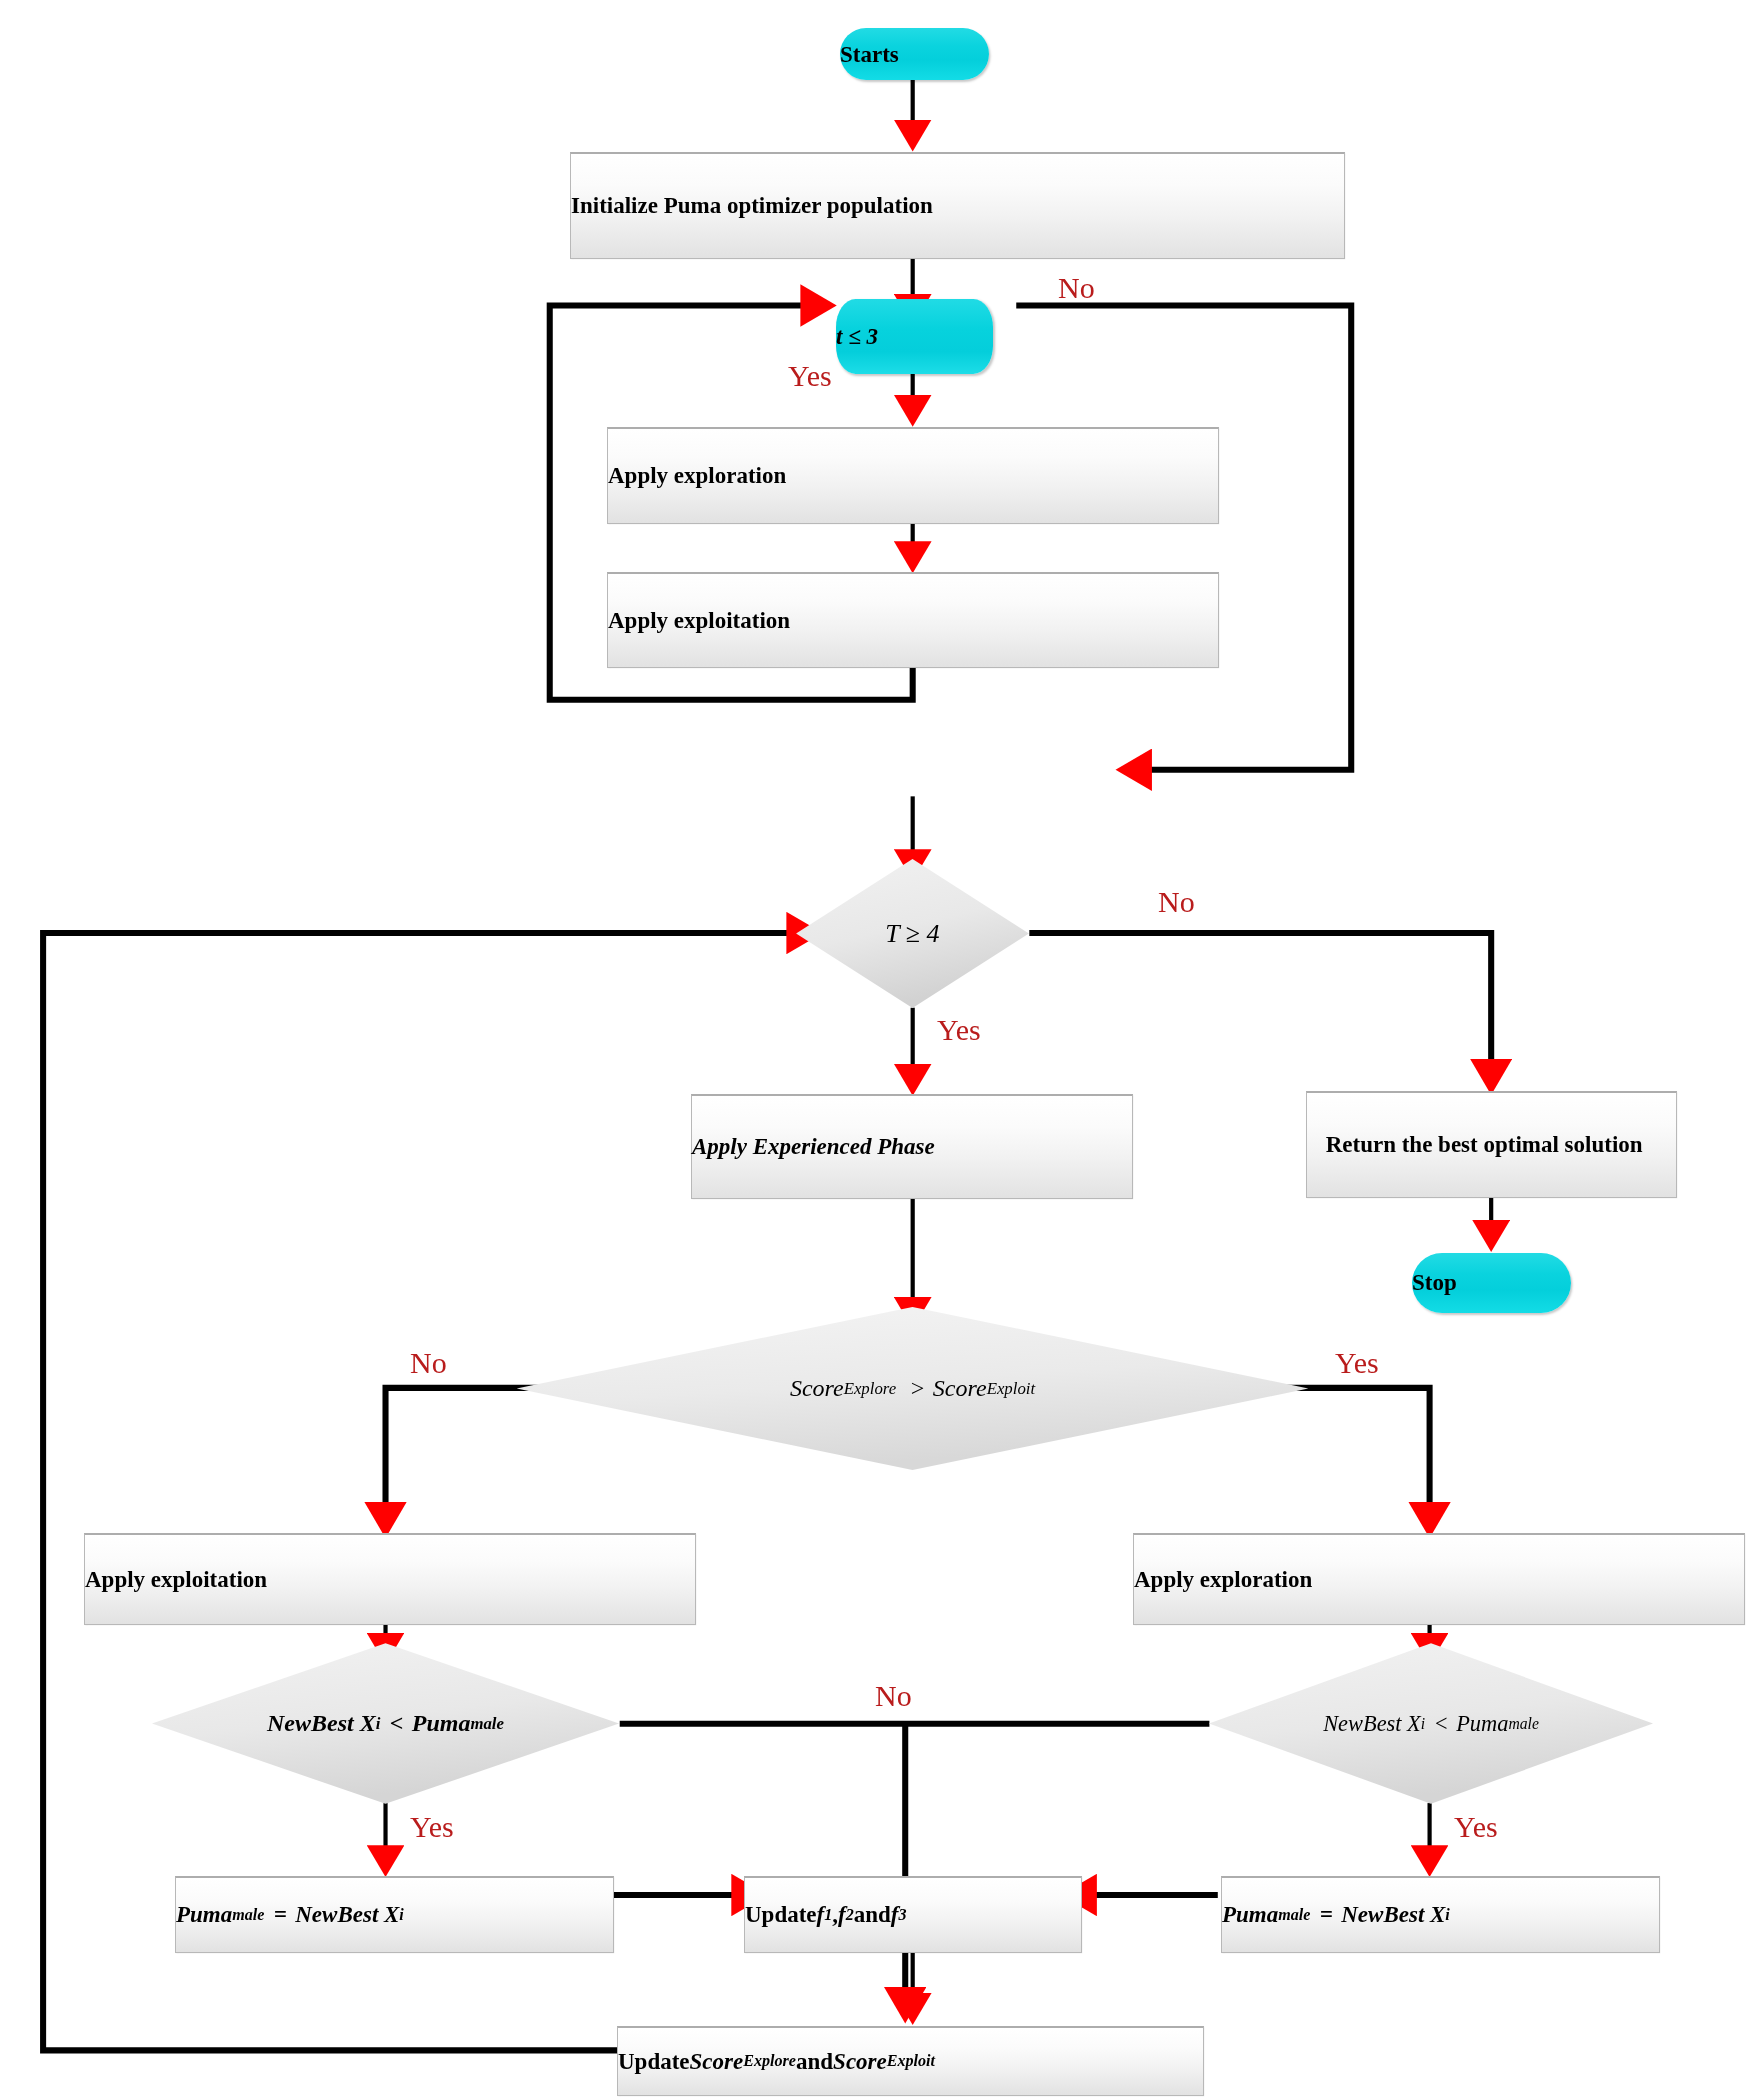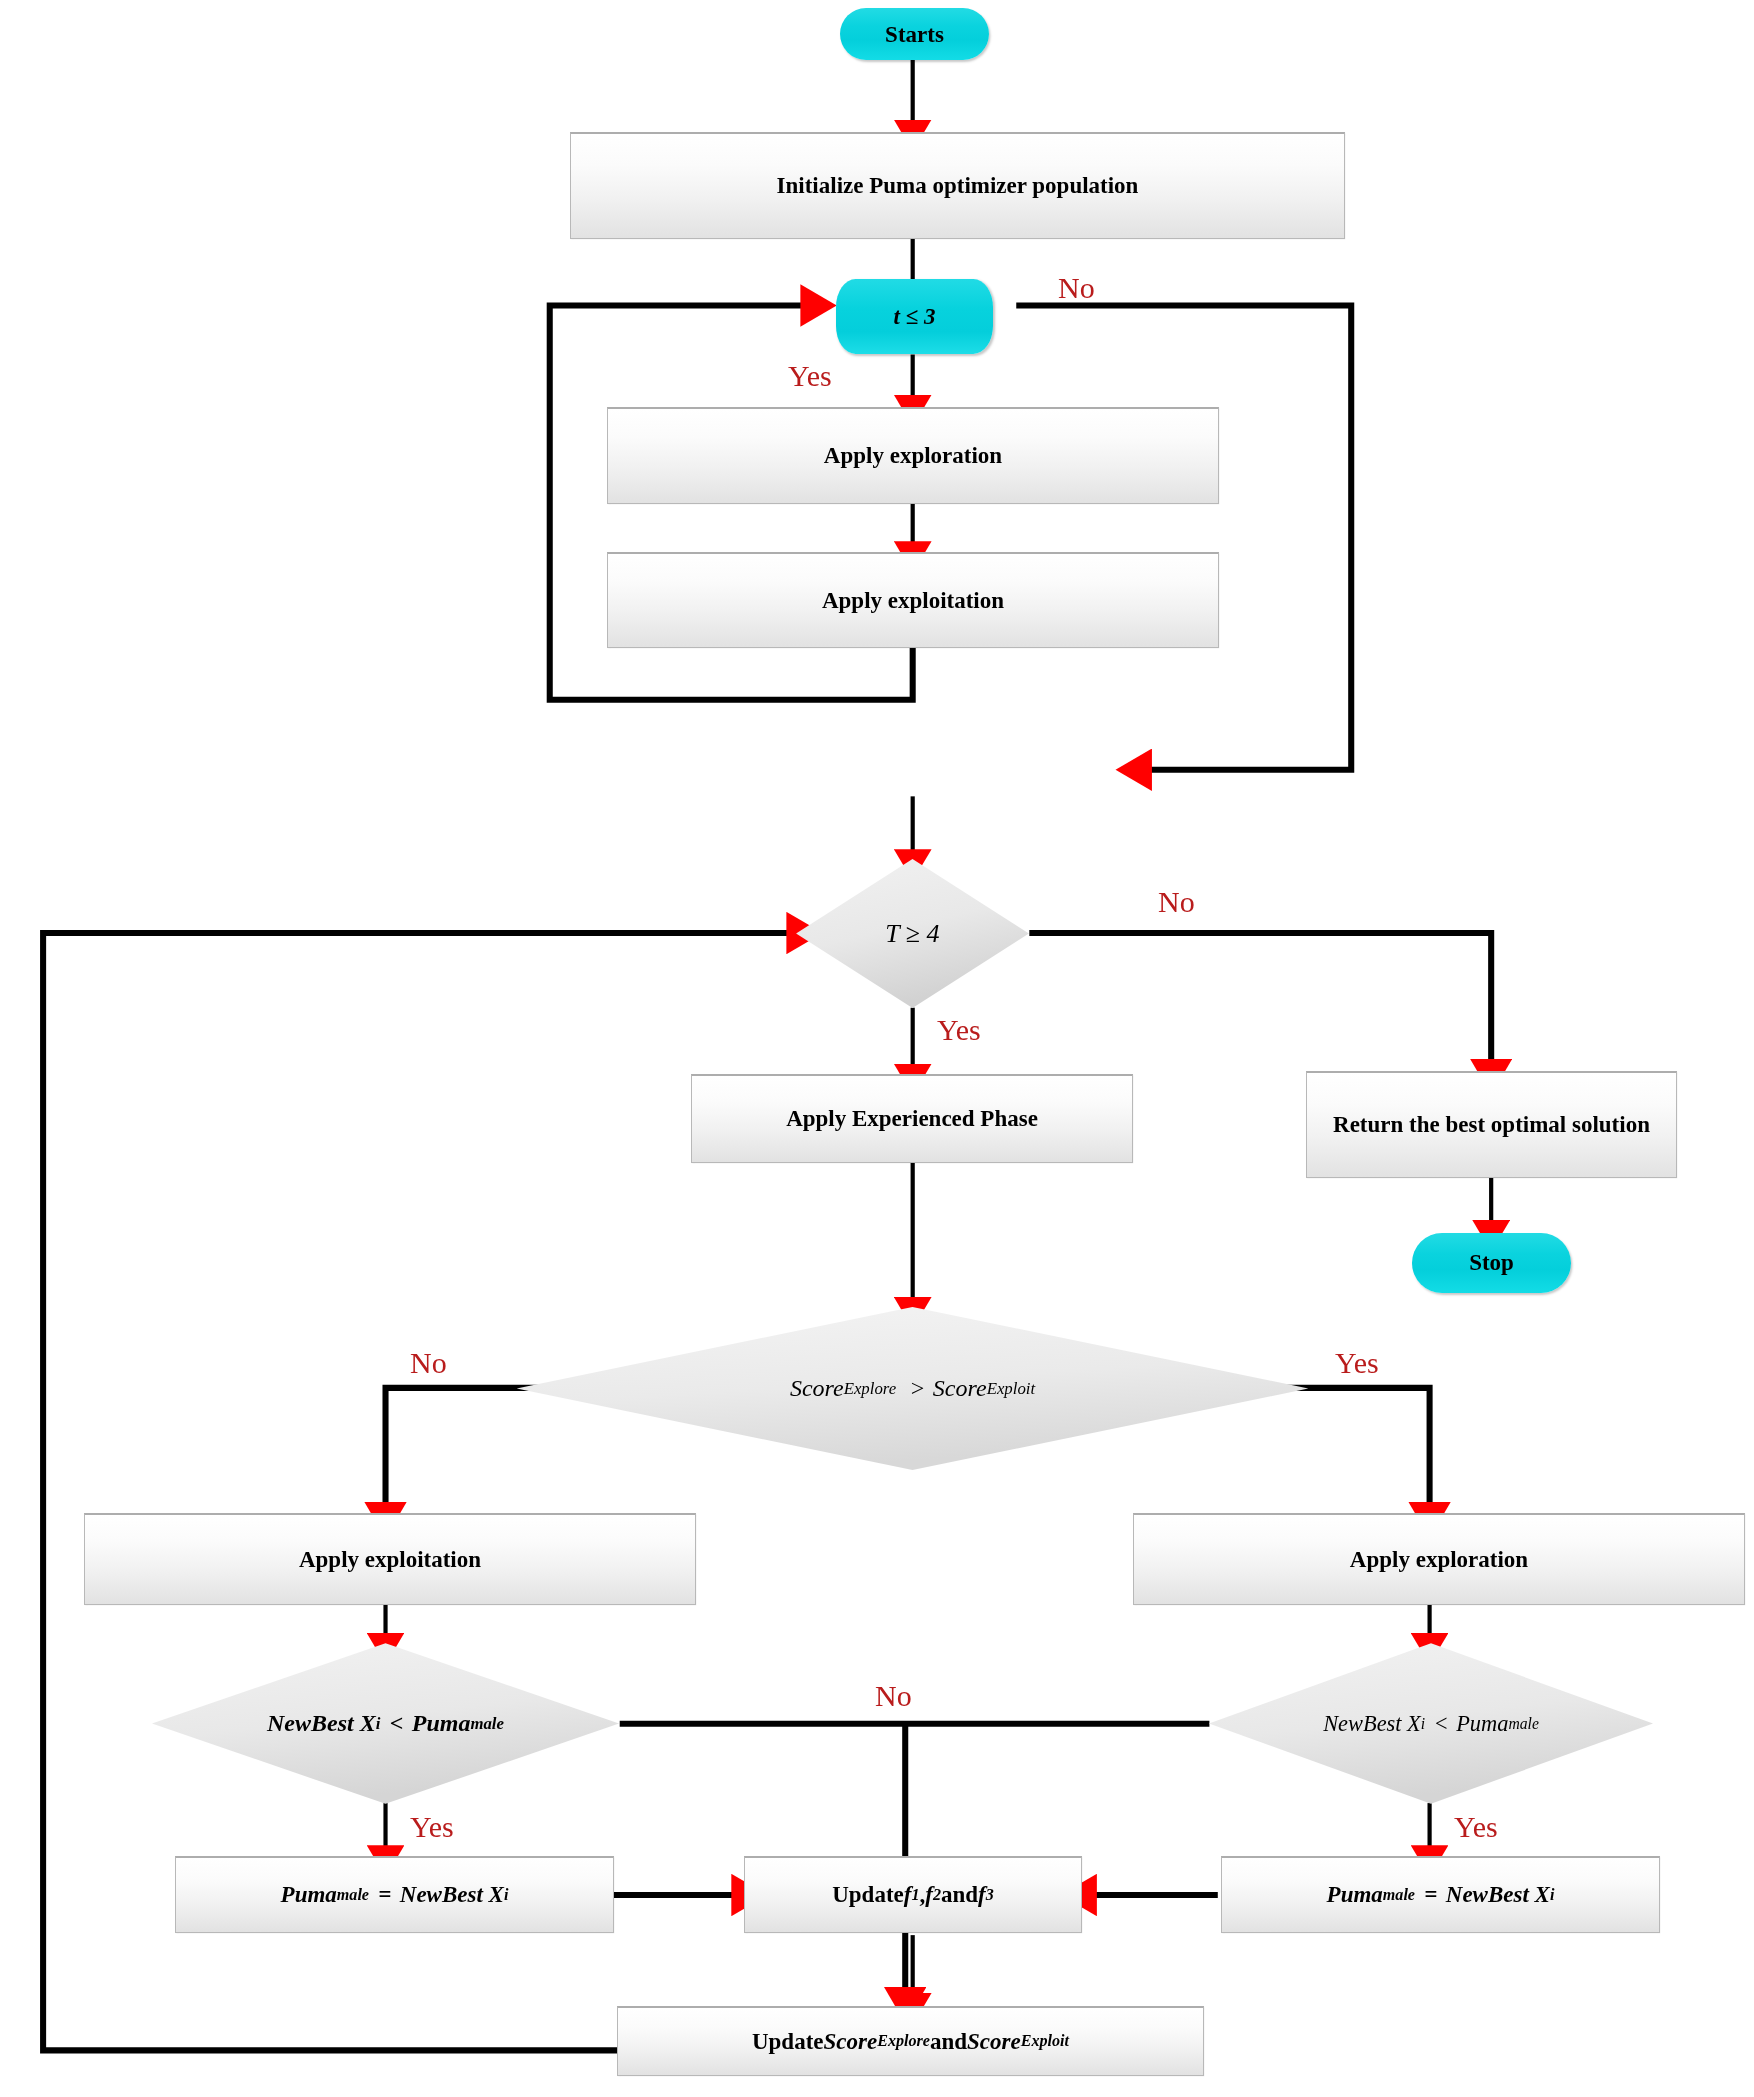--- a/index.html
+++ b/index.html
@@ -22,24 +22,25 @@
     left: 0; top: 0;
     width: 1754px;
     height: 2097px;
     pointer-events: none;
   }
   .node {
     position: absolute;
     box-sizing: border-box;
     display: flex;
     align-items: center;
-    justify-content: center;
+    justify-content: flex-start;
     text-align: center;
     color: #000000;
     line-height: 1.18;
+    margin-top: 20px;
   }
   
   .proc {
     border: 0.9px solid #b8b8b8;
     border-top: 2.3px solid #adadad;
     background: linear-gradient(to bottom, #ffffff 0%, #fbfbfb 30%, #f1f1f1 62%, #e2e2e2 100%);
     box-shadow: 0.9px 0.9px 1.4px rgba(0,0,0,0.13);
     font-weight: bold;
     font-size: 23px;
   }
@@ -206,21 +207,21 @@
           <stop offset="100%" stop-color="#d2d2d2"></stop>
         </linearGradient>
       </defs>
       <polygon points="250,0 500,160 250,320 0,160" fill="url(#dgT)"></polygon>
     </svg>
     <div class="diamond-label" style="font-size:26px;">
       <span class="math">T ≥ 4</span>
     </div>
   </div>
 
-  <div class="node proc" style="left:691px; top:1074px; width:442px; height:89px;">
+  <div class="node proc" style="left:691px; top:1074px; width:442px; height:105px;font-style:italic;">
     <span>Apply Experienced Phase</span>
   </div>
 
   <div class="node proc" style="left:1306px; top:1071px; width:371px; height:107px; padding:0 18.7px; font-size:23px;">
     <span>Return the best optimal solution</span>
   </div>
 
   <div class="node term" style="left:1412px; top:1233px; width:159px; height:60px;">
     <span>Stop</span>
   </div>

